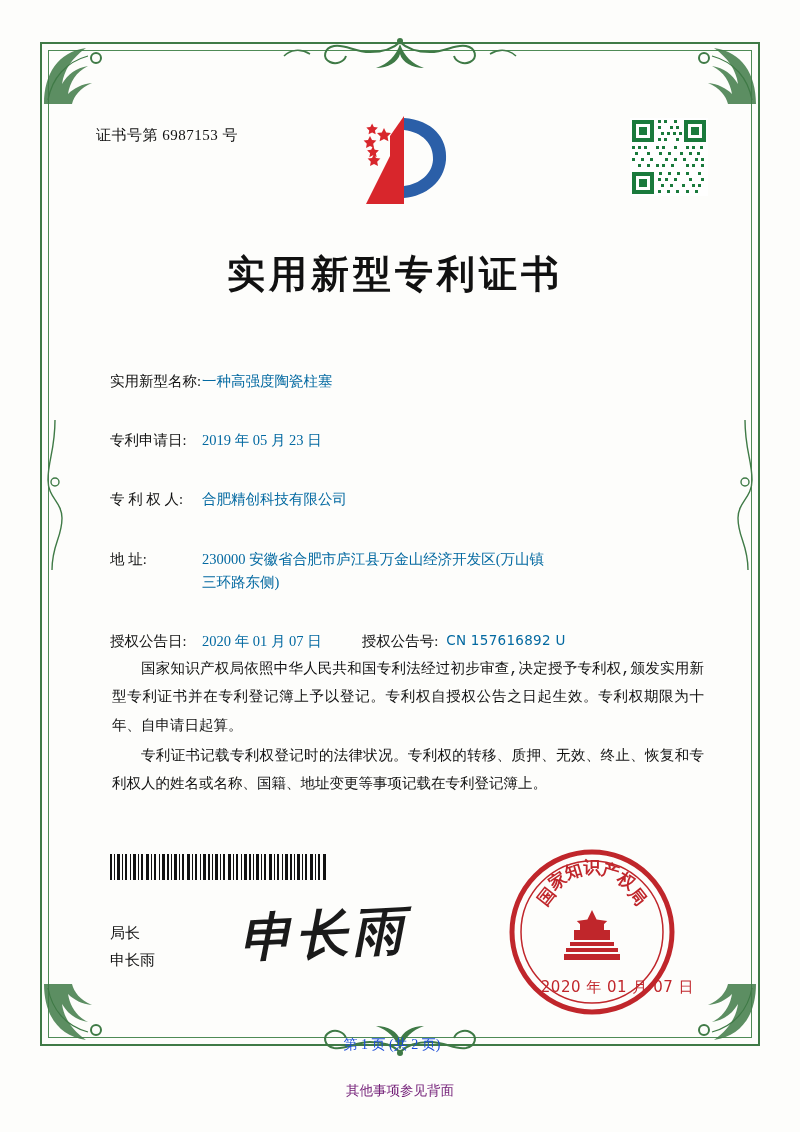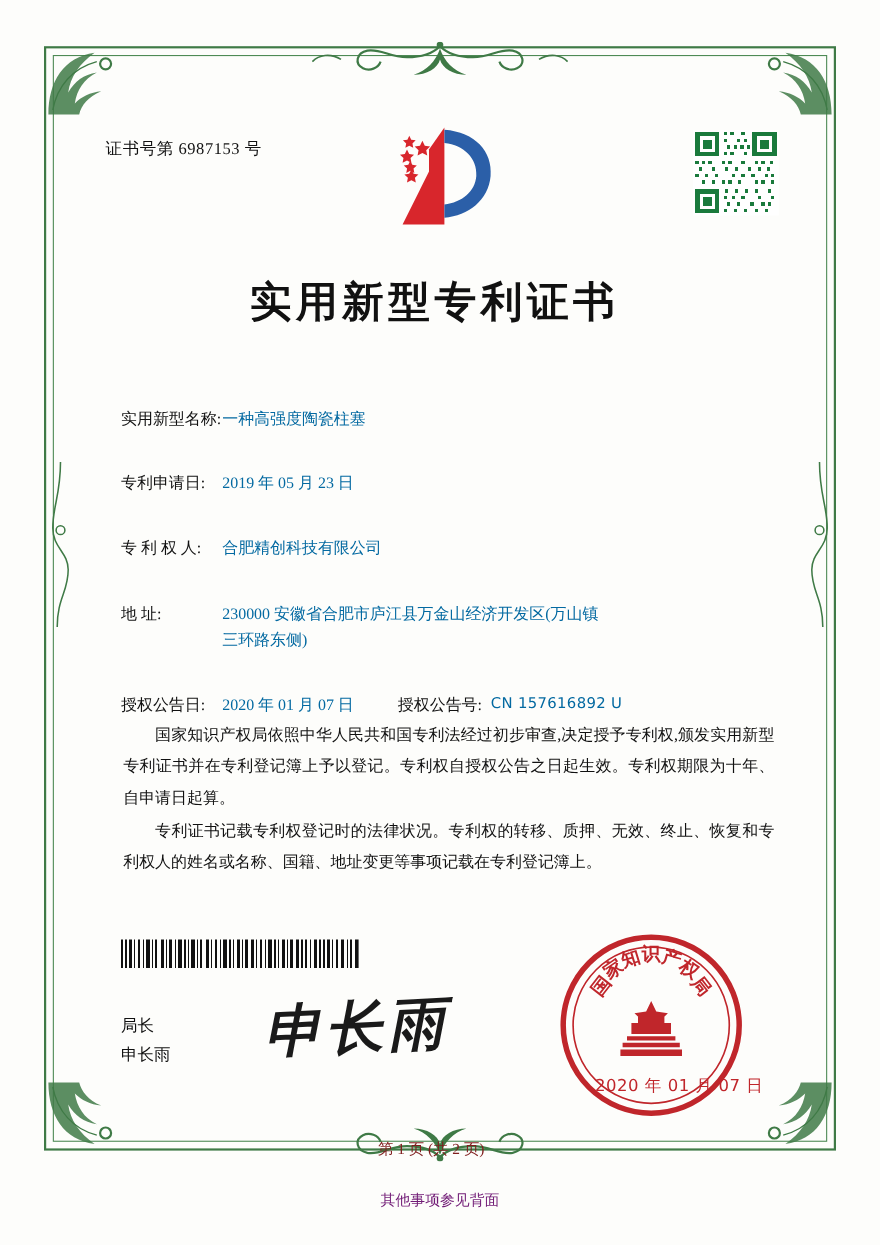--- a/index.html
+++ b/index.html
@@ -177,20 +177,21 @@
     right: 96px;
     top: 655px;
     font-size: 14.5px;
     line-height: 1.95;
     text-align: justify;
     color: #111;
   }
   .paragraphs p {
     margin: 0 0 2px 0;
     text-indent: 2em;
+    font-family: Liberation Mono, monospace;
   }
 
   
   .barcode {
     position: absolute;
     left: 110px;
     top: 854px;
     width: 216px;
     height: 26px;
   }
@@ -237,21 +238,21 @@
     letter-spacing: 0.5px;
   }
 
   
   .page-num {
     position: absolute;
     left: 0; right: 16px;
     top: 1036px;
     text-align: center;
     font-size: 14px;
-    color: #7f1d1d;
+    color: #1d4ed8;
   }
   .footnote {
     position: absolute;
     left: 0; right: 0;
     top: 1082px;
     text-align: center;
     font-size: 13.5px;
     color: #701a75;
   }
 </style>

